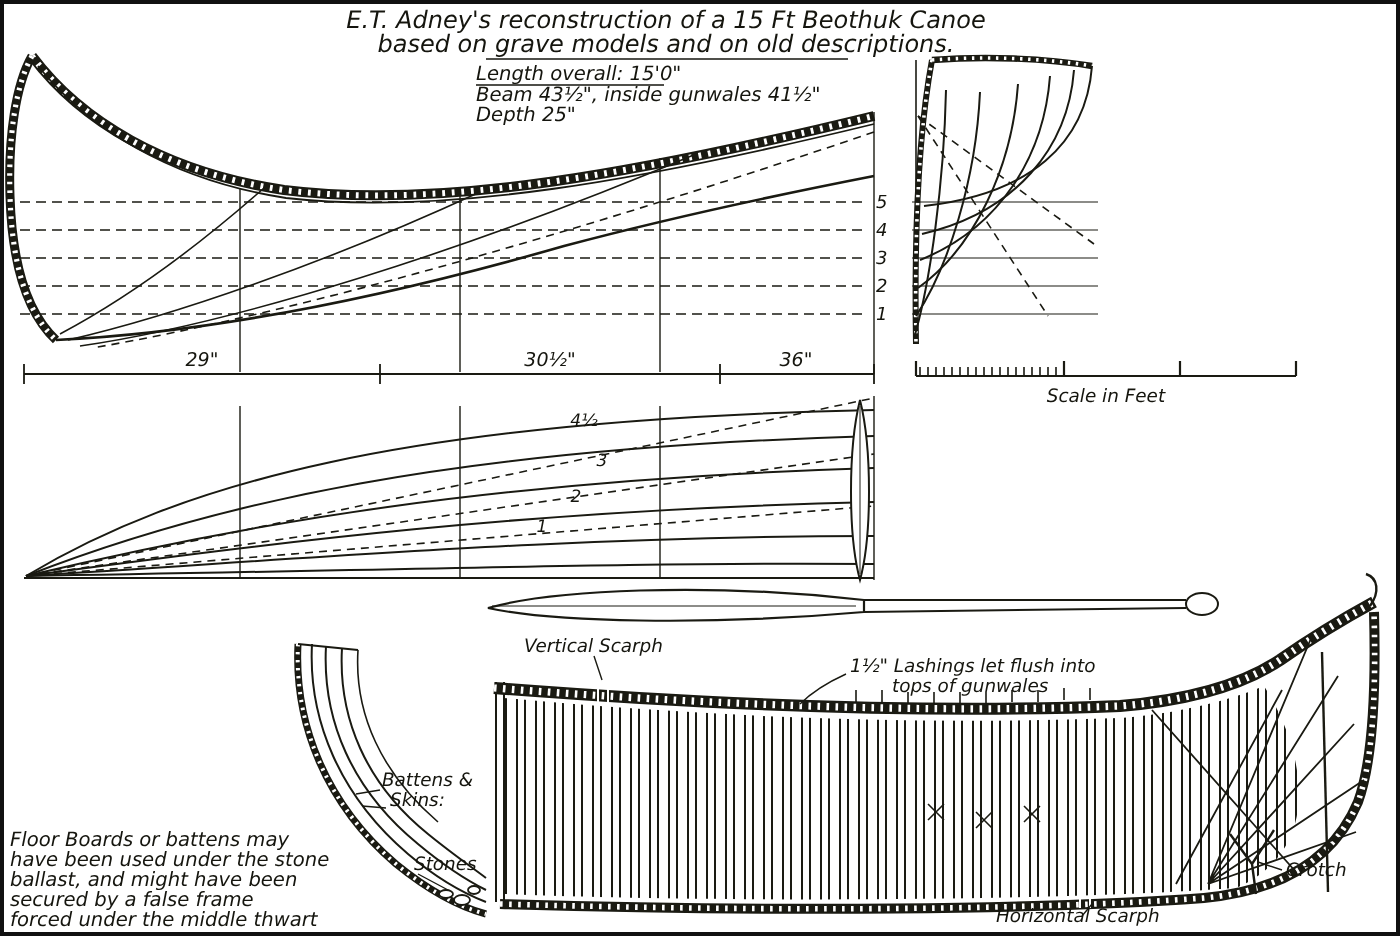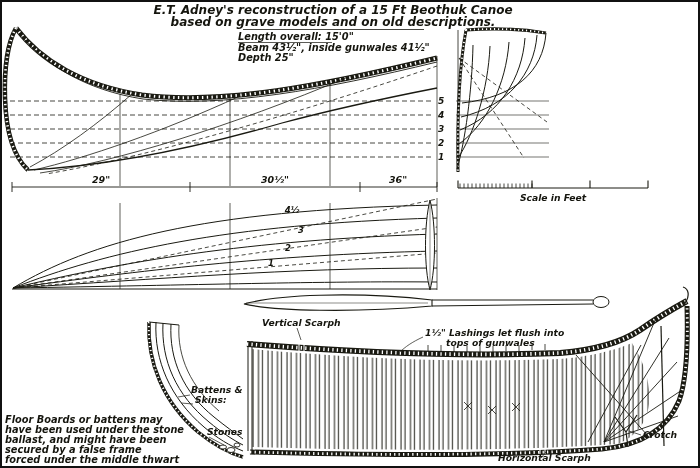--- a/index.html
+++ b/index.html
@@ -1,16 +1,16 @@
 <!DOCTYPE html>
 <html><head>
 <meta charset="utf-8">
 <style>
   html,body{margin:0;padding:0;background:#ddd;}
-  .sheet{position:relative;width:700px;height:468px;background:#3b82f6;overflow:hidden;font-weight:bold;}
+  .sheet{position:relative;width:700px;height:468px;background:#3b82f6;overflow:hidden;}
   svg{display:block;}
   text{font-family:"DejaVu Sans",sans-serif;font-style:italic;fill:#15150e;}
   .t-title{font-size:12px;}
   .t-spec{font-size:9.8px;}
   .t-lab{font-size:9.2px;}
   .t-num{font-size:9px;}
   .t-dim{font-size:9.5px;}
   .t-note{font-size:9.8px;}
   .t-small{font-size:8.5px;}
 </style>

